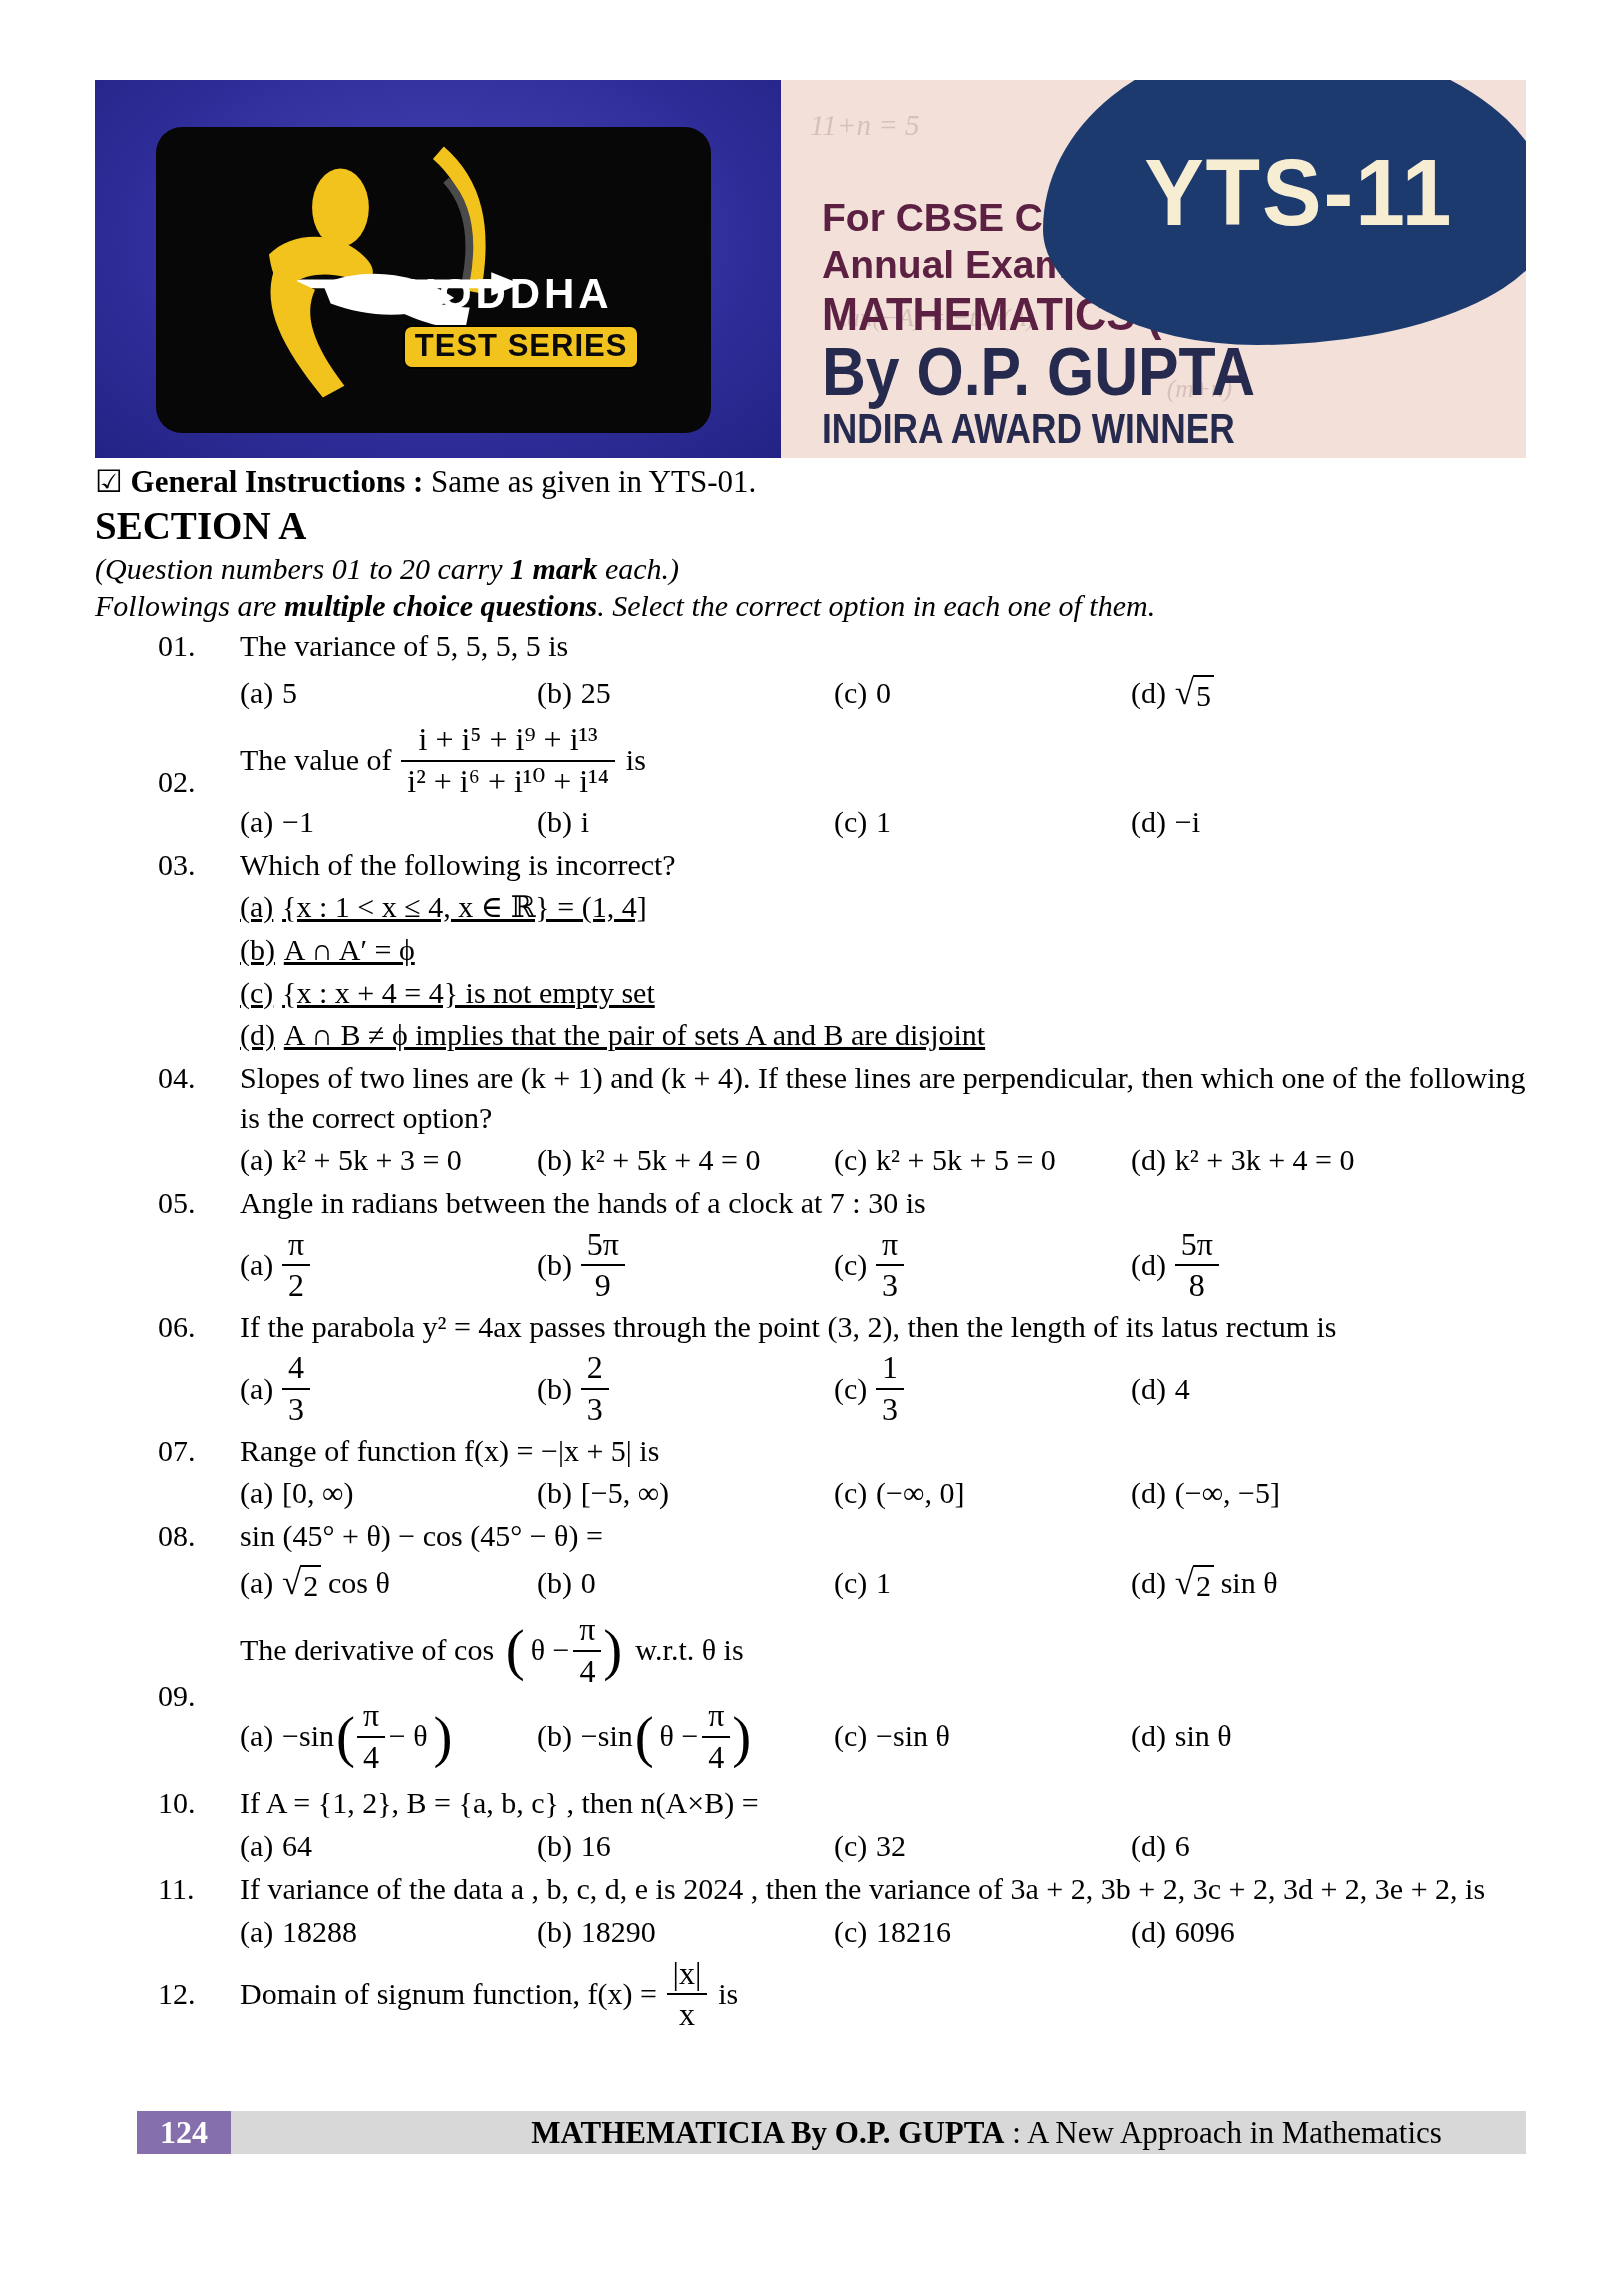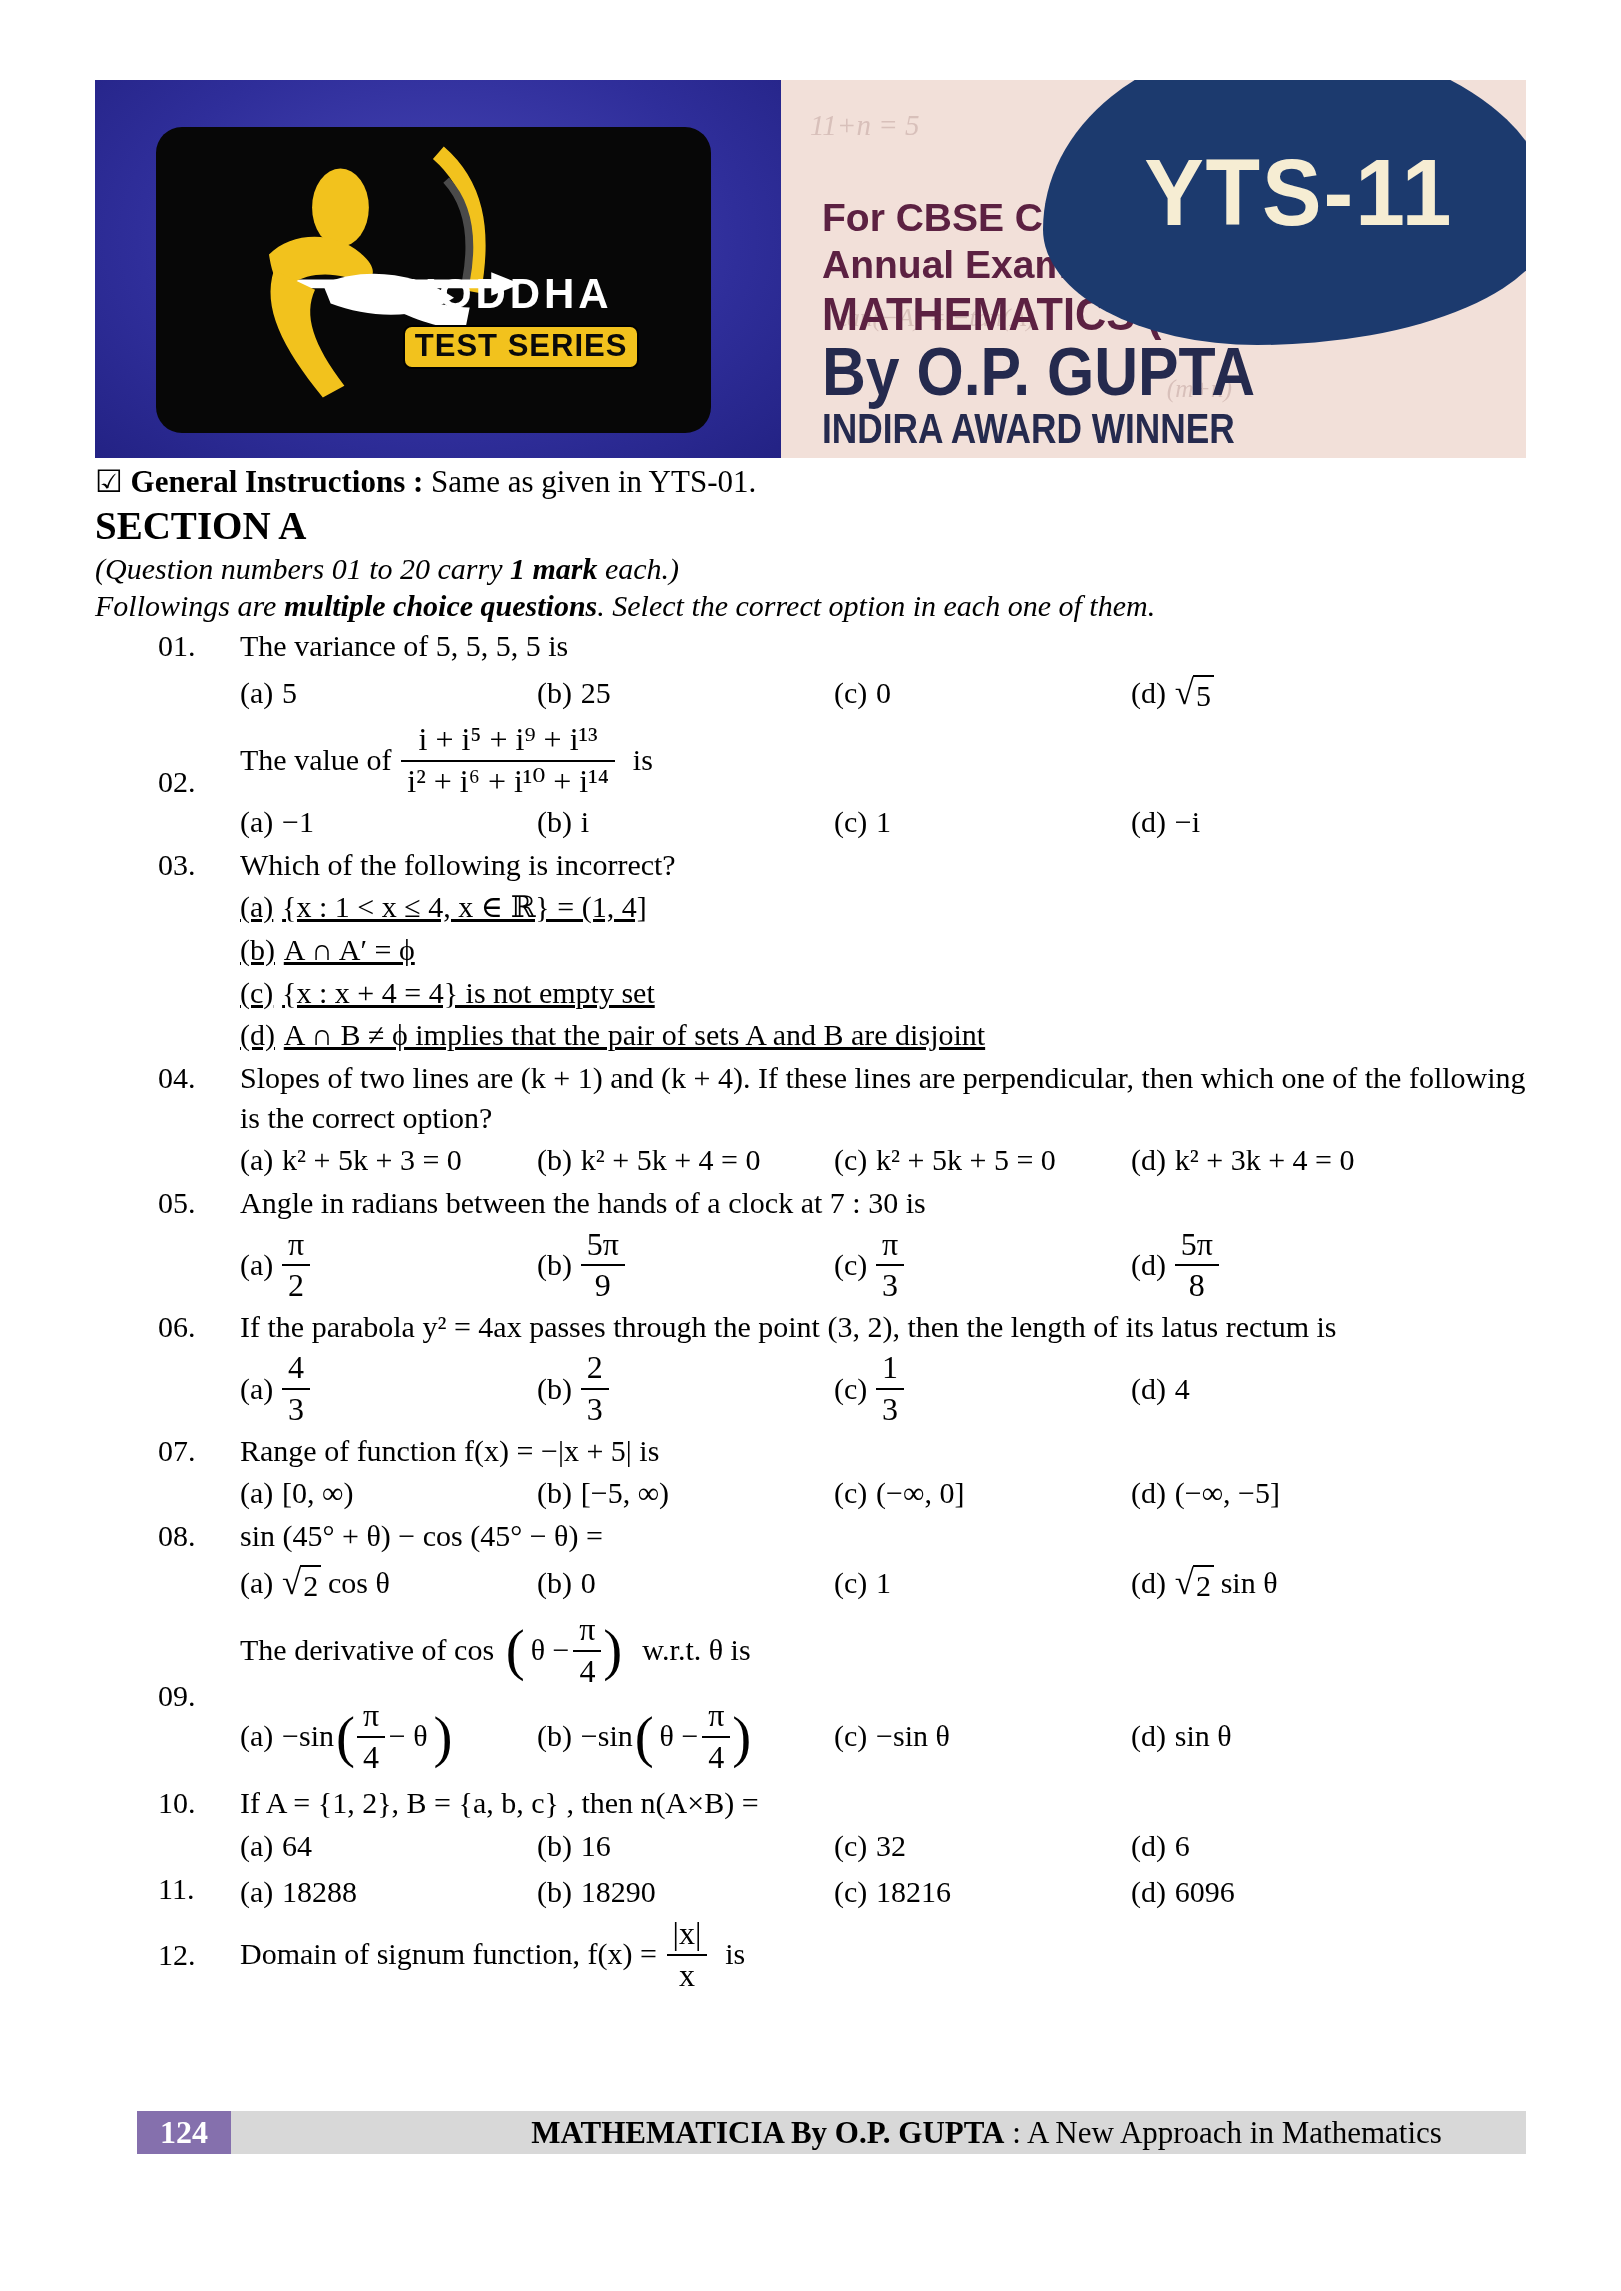--- a/index.html
+++ b/index.html
@@ -40,21 +40,21 @@
   .qnum{width:145px;min-width:145px;padding-left:63px;box-sizing:border-box;font-size:30px;line-height:1.32;}
   .qbody{flex:1;font-size:30px;}
   .qtext{line-height:1.32;}
   .opts{display:grid;grid-template-columns:297px 297px 297px auto;align-items:center;margin-top:2px;}
   .opt{display:flex;align-items:center;line-height:1.4;}
   .olbl{margin-right:8.8px;}
   .optline{line-height:1.36;margin-top:2px;text-decoration:underline;}
   .optline .olbl{margin-right:8.8px;}
   .mathline{display:flex;align-items:center;line-height:1.2;}
   .mathline .mtext{margin-right:9.8px;}
-  .mathline .mpost{margin-left:18px;}
+  .mathline .mpost{margin-left:11px;}
   .frac{display:inline-flex;flex-direction:column;text-align:center;font-size:32px;line-height:1.12;vertical-align:middle;}
   .frac .fnum{border-bottom:2px solid #000;padding:1px 5.9px 2px;}
   .frac .fden{padding:2px 5.9px 0;}
   .sqrt{display:inline-flex;align-items:flex-start;}
   .sqrt .sign{font-size:35px;line-height:1;margin-right:-1px;}
   .sqrt .rad{border-top:2px solid #000;padding:2px 2.9px 0;line-height:1.1;}
   .srest{margin-left:6.9px;}
   .bigp{font-size:57px;font-weight:300;line-height:.9;margin:0 2px;}
   .inpre{margin:0 3.9px;}
   
@@ -416,20 +416,21 @@
               <span class="olbl">(d)</span>
               <span>6</span>
             </span>
         </div>
       </div>
     </div>
 
     <div class="q">
       <div class="qnum">11.</div>
       <div class="qbody">
+        <div class="qtext">If variance of the data a , b, c, d, e is 2024 , then the variance of 3a + 2, 3b + 2, 3c + 2, 3d + 2, 3e + 2, is</div>
         <div class="opts">
           <span class="opt">
               <span class="olbl">(a)</span>
               <span>18288</span>
             </span>
           <span class="opt">
               <span class="olbl">(b)</span>
               <span>18290</span>
             </span>
           <span class="opt">

